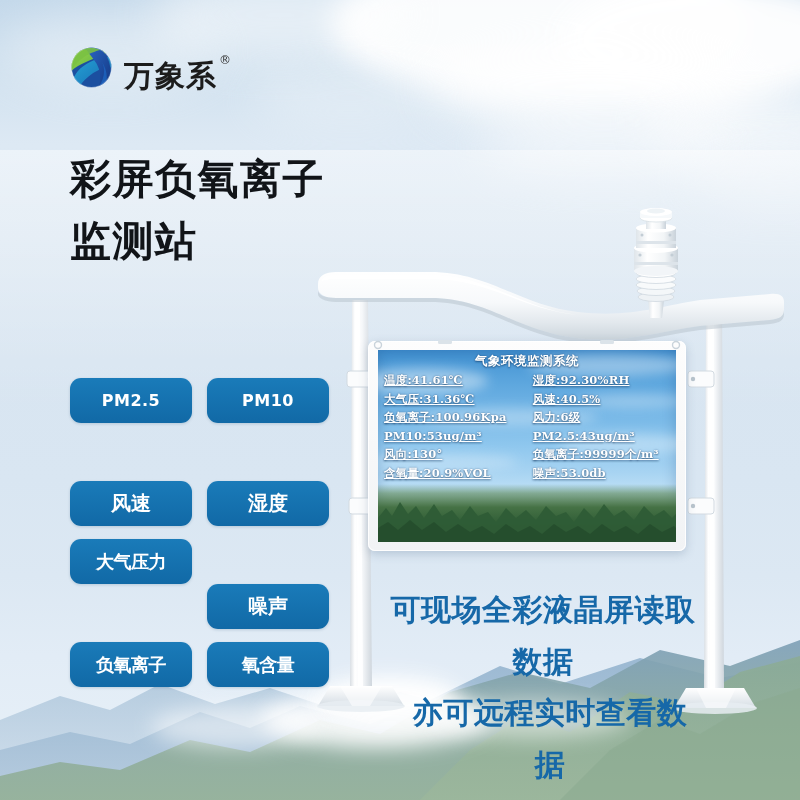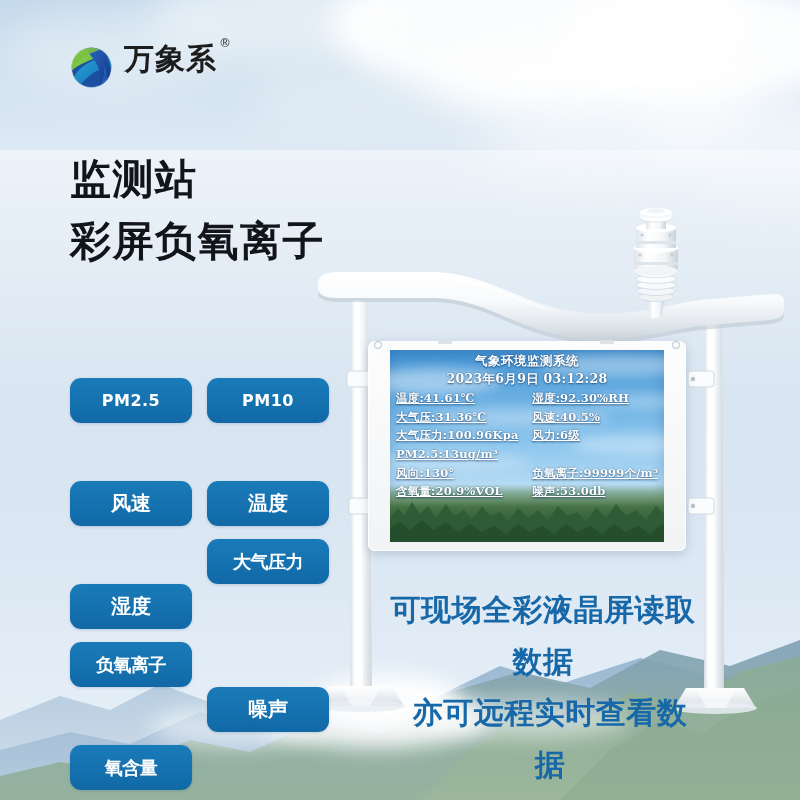--- a/index.html
+++ b/index.html
@@ -40,21 +40,21 @@
   .lc1 { left:260px; top:690px; width:230px; height:58px; opacity:.88; }
   .lc2 { left:320px; top:676px; width:140px; height:48px; opacity:.9; }
   .lc3 { left:150px; top:706px; width:170px; height:42px; opacity:.55; }
   .lc4 { left:430px; top:700px; width:200px; height:38px; opacity:.5; }
 
   
   .mountains { position:absolute; left:0; top:600px; width:800px; height:200px; }
   .mountains svg { display:block; }
 
   
-  .logo { position:absolute; left:68px; top:44px; display:flex; align-items:flex-start; gap:9px; }
+  .logo { position:absolute; left:68px; top:44px; display:flex; align-items:flex-end; gap:9px; }
   .logo-mark { width:47px; height:47px; position:relative; }
   .logo-text {
     font-family:"DejaVu Sans","Liberation Sans",sans-serif;
     font-weight:700; font-size:30px; color:#1c1c1c; letter-spacing:1px;
     position:relative; line-height:1;
   }
   .logo-r {
     position:absolute; right:-15px; top:-7px;
     font-size:12px; font-weight:400; color:#333;
   }
@@ -87,21 +87,21 @@
   
   .product { position:absolute; left:0; top:0; width:800px; height:800px; }
   .product svg { display:block; }
 
   
   .screen-frame {
     position:absolute; left:368px; top:341px; width:318px; height:210px;
     background:linear-gradient(180deg,#fdfdfd,#f1f3f5);
     border-radius:7px;
     box-shadow:0 3px 10px rgba(70,100,130,.25), inset 0 0 0 1px rgba(255,255,255,.9);
-    padding:9px 22px;
+    padding:9px 10px;
   }
   .screen {
     position:relative; width:100%; height:100%; overflow:hidden;
     background:linear-gradient(180deg,
       #3f8fd0 0%, #58a3dc 14%, #74b6e6 32%,
       #8fc7ee 50%, #a8d4f2 64%, #bfe0f6 74%, #cfe8f8 80%);
     box-shadow:inset 0 0 14px rgba(20,60,110,.25);
   }
   .scr-cloud { position:absolute; background:#fff; border-radius:50%; filter:blur(6px); }
   .sc1 { left:-20px; top:18px;  width:130px; height:26px; opacity:.42; }
@@ -345,33 +345,32 @@
         <circle cx="23.5" cy="23.5" r="20" fill="none" stroke="#ffffff" stroke-width="1.1" opacity=".35"></circle>
       </svg>
     </div>
     <div class="logo-text">
       <span>万象系</span>
       <span class="logo-r">®</span>
     </div>
   </div>
 
   <div class="headline">
+    <div>彩屏负氧离子</div>
     <div>监测站</div>
-    <div>彩屏负氧离子</div>
   </div>
 
   <div class="pills">
     <div class="pill">PM2.5</div>
     <div class="pill">PM10</div>
     <div class="pill lat">风速</div>
-    <div class="pill lat">温度</div>
     <div class="pill lat">湿度</div>
     <div class="pill four">大气压力</div>
+    <div class="pill lat">噪声</div>
     <div class="pill four">负氧离子</div>
-    <div class="pill lat">噪声</div>
     <div class="pill four">氧含量</div>
   </div>
 
   <div class="screen-frame">
     <div class="screen">
       <div class="scr-cloud sc1"></div>
       <div class="scr-cloud sc2"></div>
       <div class="scr-cloud sc3"></div>
       <div class="scr-cloud sc4"></div>
       <div class="scr-cloud sc5"></div>
@@ -379,36 +378,36 @@
 
       <div class="trees">
         <svg width="300" height="58" viewBox="0 0 300 58" preserveAspectRatio="none">
           <path d="M0,58 L0,34 L8,24 L14,32 L22,18 L30,30 L38,22 L46,34 L56,20 L64,32 L74,26 L82,36 L92,22 L100,32 L110,28 L118,38 L128,24 L138,34 L148,26 L158,36 L168,22 L178,32 L188,28 L196,38 L206,24 L216,34 L226,20 L236,32 L246,26 L256,36 L266,22 L276,32 L286,26 L294,34 L300,28 L300,58 Z" fill="#2e5c36" opacity=".95"></path>
           <path d="M0,58 L0,44 L10,38 L20,46 L32,36 L44,46 L56,38 L68,48 L80,40 L92,48 L104,42 L116,50 L128,40 L140,48 L152,42 L164,50 L176,40 L188,48 L200,42 L212,50 L224,40 L236,48 L248,42 L260,50 L272,40 L284,48 L296,42 L300,46 L300,58 Z" fill="#254d2c" opacity=".9"></path>
         </svg>
       </div>
 
       <div class="scr-text">
         <div class="scr-title">气象环境监测系统</div>
-        <div class="scr-time">2023年6月9日  03:12:28</div>
         <div class="scr-rows">
           <div class="scr-row">
             <span class="scr-cell left">温度:41.61℃</span>
             <span class="scr-cell right">湿度:92.30%RH</span>
           </div>
           <div class="scr-row">
             <span class="scr-cell left">大气压:31.36℃</span>
             <span class="scr-cell right">风速:40.5%</span>
           </div>
           <div class="scr-row">
-            <span class="scr-cell left">大气压力:100.96Kpa</span>
+            <span class="scr-cell left">负氧离子:100.96Kpa</span>
             <span class="scr-cell right">风力:6级</span>
           </div>
           <div class="scr-row">
-            <span class="scr-cell right">PM2.5:13ug/m³</span>
+            <span class="scr-cell left">PM10:53ug/m³</span>
+            <span class="scr-cell right">PM2.5:43ug/m³</span>
           </div>
           <div class="scr-row">
             <span class="scr-cell left">风向:130°</span>
             <span class="scr-cell right">负氧离子:99999个/m³</span>
           </div>
           <div class="scr-row">
             <span class="scr-cell left">含氧量:20.9%VOL</span>
             <span class="scr-cell right">噪声:53.0db</span>
           </div>
         </div>

